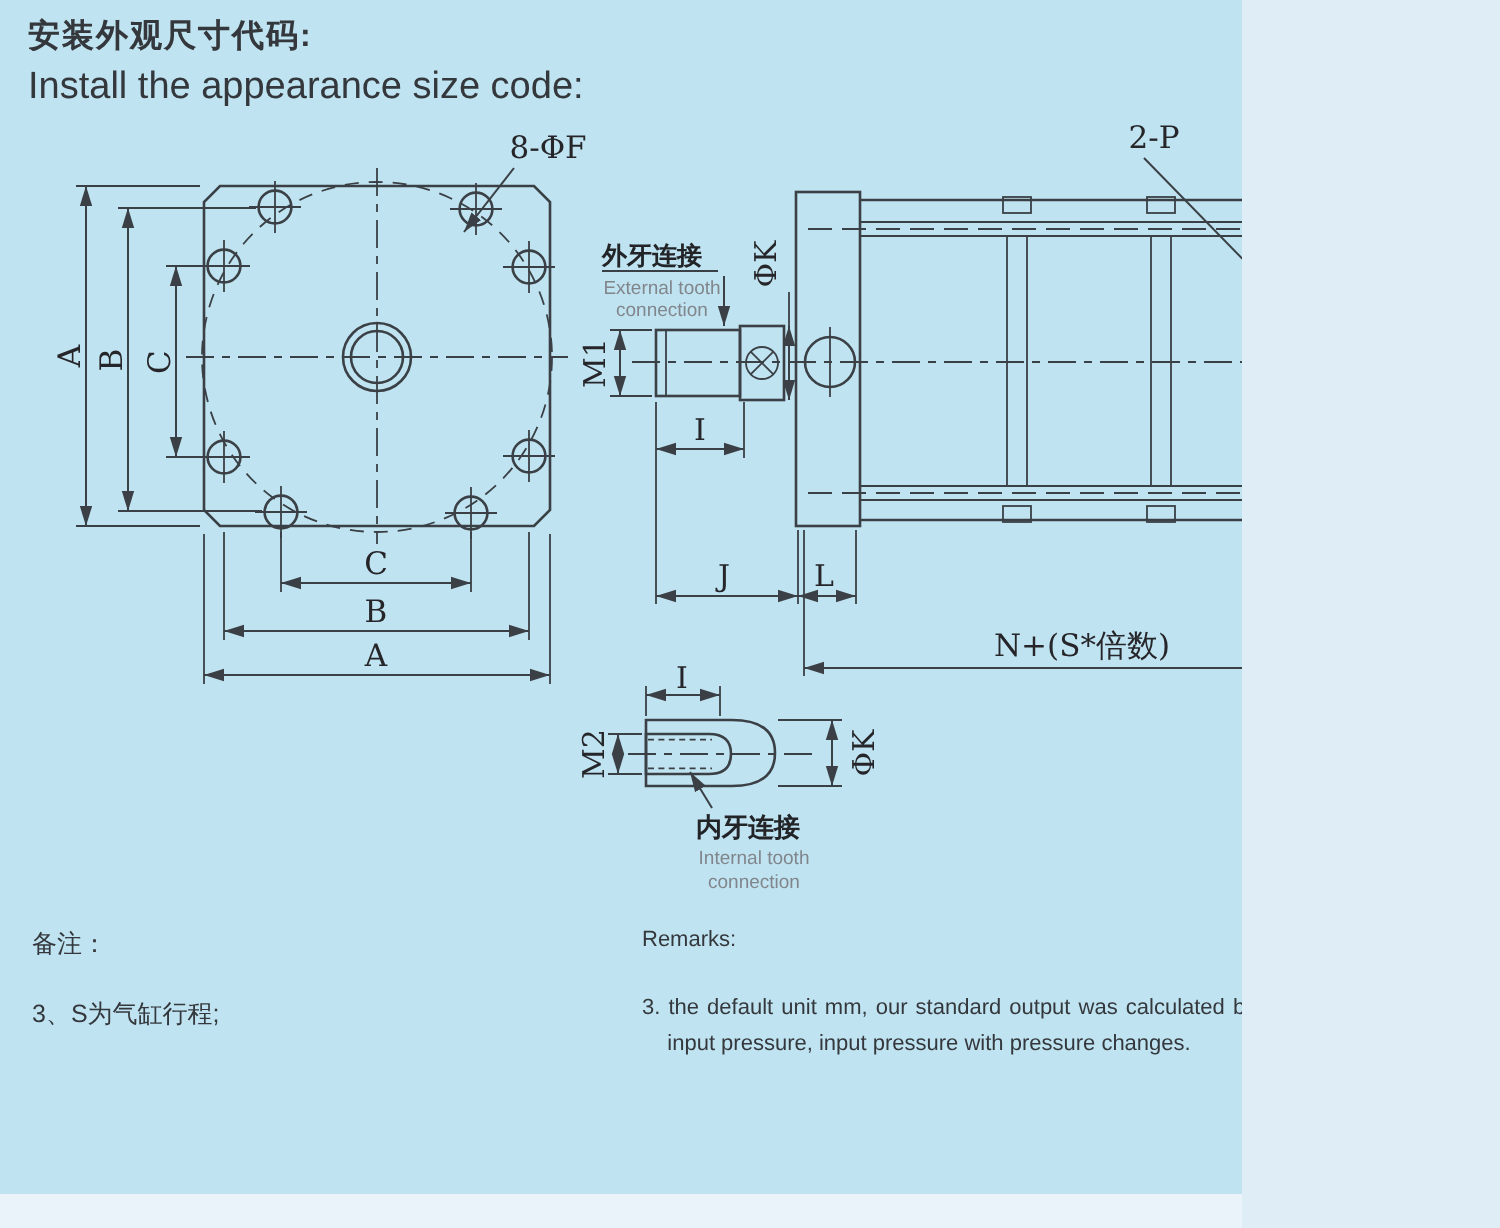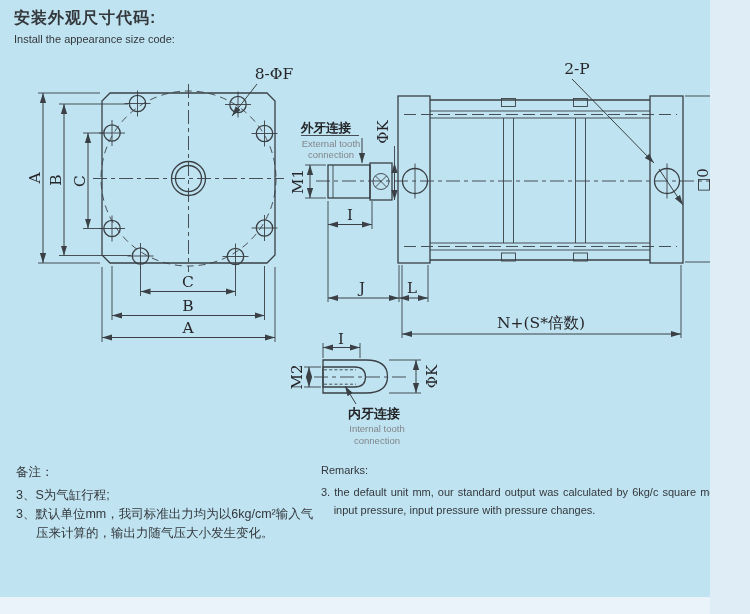--- a/index.html
+++ b/index.html
@@ -1,45 +1,46 @@
 <!DOCTYPE html>
 <html><head>
 <meta charset="utf-8">
 <style>
   html,body{margin:0;padding:0;}
   body{background:#dfeef6;}
   .page{
-    position:relative;width:710px;height:614px;overflow:hidden;
+    position:relative;width:593px;height:614px;overflow:hidden;
     background:#bfe3f0;
     font-family:"Liberation Sans", sans-serif;
     color:#33373c;
+    padding-left:28px;
   }
   .titles{position:absolute;left:14px;top:8px;}
   .title-zh{font-size:16px;font-weight:600;letter-spacing:1px;color:#34383d;}
-  .title-en{font-size:11px;font-weight:500;margin-top:4px;color:#34383d;}
+  .title-en{font-size:19px;font-weight:500;margin-top:4px;color:#34383d;}
   svg.drawing{position:absolute;left:0;top:0;}
   .ln{fill:none;stroke:#3a4045;stroke-width:1.3;}
   .thin{fill:none;stroke:#3a4045;stroke-width:0.9;}
   .ext{fill:none;stroke:#3a4045;stroke-width:0.9;}
   .cl{fill:none;stroke:#3a4045;stroke-width:0.9;stroke-dasharray:14 4 4 4;}
   .clb{fill:none;stroke:#3a4045;stroke-width:0.9;stroke-dasharray:7 5;}
   .tr{fill:none;stroke:#3a4045;stroke-width:0.9;stroke-dasharray:12 5;}
   .thr{fill:none;stroke:#3a4045;stroke-width:0.9;stroke-dasharray:3 2.2;}
   .dim{fill:none;stroke:#3a4045;stroke-width:1;marker-start:url(#ah);marker-end:url(#ah);}
   .ldr{fill:none;stroke:#3a4045;stroke-width:1;marker-end:url(#ah);}
   .ldrs{fill:none;stroke:#3a4045;stroke-width:1;marker-start:url(#ah);}
   text{fill:#26262a;}
   .dimtxt{font-family:"DejaVu Serif", serif;font-size:15px;}
   .dimtxtb{font-family:"DejaVu Serif", serif;font-size:15.5px;}
   .zhlbl{font-family:"Liberation Sans", sans-serif;font-size:12.5px;font-weight:bold;fill:#222428;}
   .enlbl{font-family:"Liberation Sans", sans-serif;font-size:9.5px;fill:#81868c;}
   .remarks{position:absolute;}
   .remarks-zh{left:16px;top:463px;width:303px;font-size:12.5px;line-height:19px;color:#34383d;}
   .remarks-en{left:321px;top:461px;width:426px;font-size:11px;line-height:18px;color:#34383d;}
-  .r-head{margin-bottom:4px;}
+  .r-head{margin-bottom:16px;}
   .r-item.zh{text-indent:-1.6em;padding-left:1.6em;}
   .r-item.en{text-indent:-1.15em;padding-left:1.15em;text-align:justify;}
   .bottom-strip{position:absolute;left:0;bottom:0;width:750px;height:17px;background:#e9f3f9;}
 </style>
 </head>
 <body>
 
 <div class="page">
 
   <div class="titles">
@@ -249,21 +250,20 @@
       <line class="ldrs" x1="345" y1="386" x2="356" y2="404"></line>
       <text class="zhlbl" style="font-size:13px" x="348" y="418">内牙连接</text>
       <text class="enlbl" text-anchor="middle" x="377" y="432">Internal tooth</text>
       <text class="enlbl" text-anchor="middle" x="377" y="444">connection</text>
     </g>
   </svg>
 
   <div class="remarks remarks-zh">
     <div class="r-head">备注：</div>
     <div class="r-item zh">3、S为气缸行程;</div>
-    <div class="r-item zh">3、默认单位mm，我司标准出力均为以6kg/cm²输入气压来计算的，输出力随气压大小发生变化。</div>
   </div>
 
   <div class="remarks remarks-en">
     <div class="r-head">Remarks:</div>
     <div class="r-item en">3. the default unit mm, our standard output was calculated by 6kg/c square meters of input pressure, input pressure with pressure changes.</div>
   </div>
 
   <div class="bottom-strip"></div>
 </div>
 

